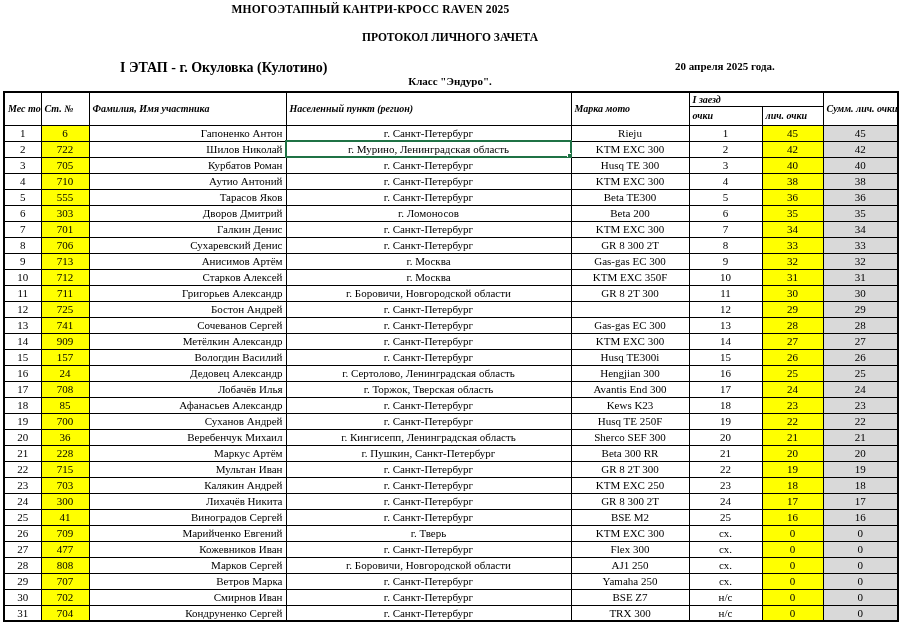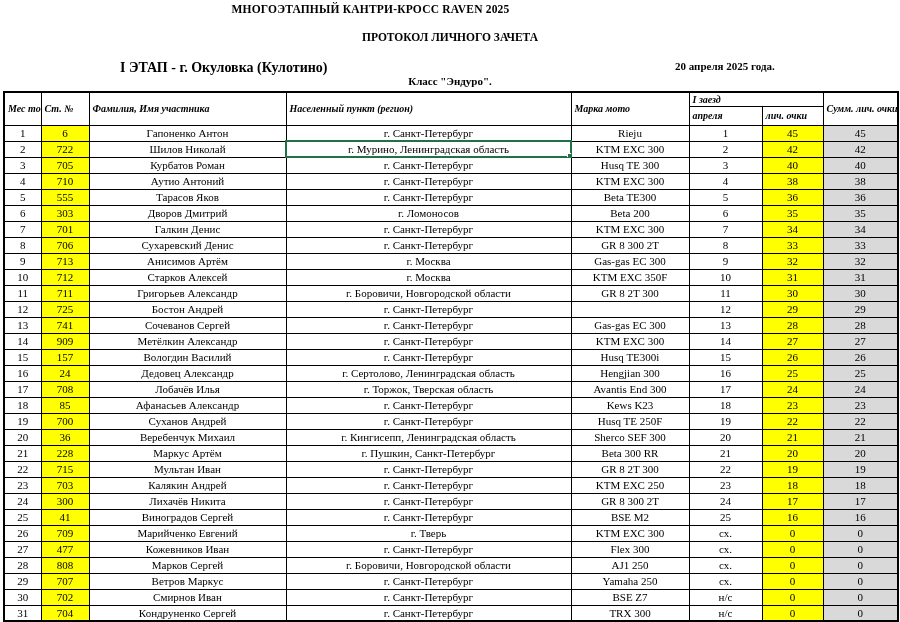--- a/index.html
+++ b/index.html
@@ -47,21 +47,21 @@
     padding:0 3px;vertical-align:middle;
   }
   thead th{
     font-style:italic;font-weight:bold;font-size:10px;
     text-align:left;line-height:1.12;white-space:normal;
   }
   thead tr.h1{height:14px;}
   thead tr.h2{height:19px;}
   tbody tr{height:16px;}
   tbody td{font-size:11px;line-height:14px;text-align:center;}
-  td.c-name{text-align:center;padding-left:4px;}
+  td.c-name{text-align:right;padding-left:4px;}
   td.c-num{background:var(--yellow);}
   td.c-rpoints{background:var(--yellow);}
   td.c-total{background:var(--gray);}
   td.selected{
     position:relative;
     outline:2px solid var(--green);
     outline-offset:-1px;
     z-index:1;
     margin-top:32px;
   }
@@ -96,21 +96,21 @@
       <tr class="h1">
         <th rowspan="2">Мес то</th>
         <th rowspan="2">Ст. №</th>
         <th rowspan="2">Фамилия, Имя участника</th>
         <th rowspan="2">Населенный пункт (регион)</th>
         <th rowspan="2">Марка мото</th>
         <th colspan="2">I заезд</th>
         <th rowspan="2">Сумм. лич. очки</th>
       </tr>
       <tr class="h2">
-        <th>апреля</th>
+        <th>очки</th>
         <th>лич. очки</th>
       </tr>
     </thead>
     <tbody>
         <tr>
       <td class="c-place">1</td>
       <td class="c-num">6</td>
       <td class="c-name">Гапоненко Антон</td>
       <td class="c-loc">г. Санкт-Петербург</td>
       <td class="c-bike">Rieju</td>
@@ -384,21 +384,21 @@
       <td class="c-name">Марков Сергей</td>
       <td class="c-loc">г. Боровичи, Новгородской области</td>
       <td class="c-bike">AJ1 250</td>
       <td class="c-rplace">сх.</td>
       <td class="c-rpoints">0</td>
       <td class="c-total">0</td>
     </tr>
         <tr>
       <td class="c-place">29</td>
       <td class="c-num">707</td>
-      <td class="c-name">Ветров Маркус</td>
+      <td class="c-name">Ветров Марка</td>
       <td class="c-loc">г. Санкт-Петербург</td>
       <td class="c-bike">Yamaha 250</td>
       <td class="c-rplace">сх.</td>
       <td class="c-rpoints">0</td>
       <td class="c-total">0</td>
     </tr>
         <tr>
       <td class="c-place">30</td>
       <td class="c-num">702</td>
       <td class="c-name">Смирнов Иван</td>

